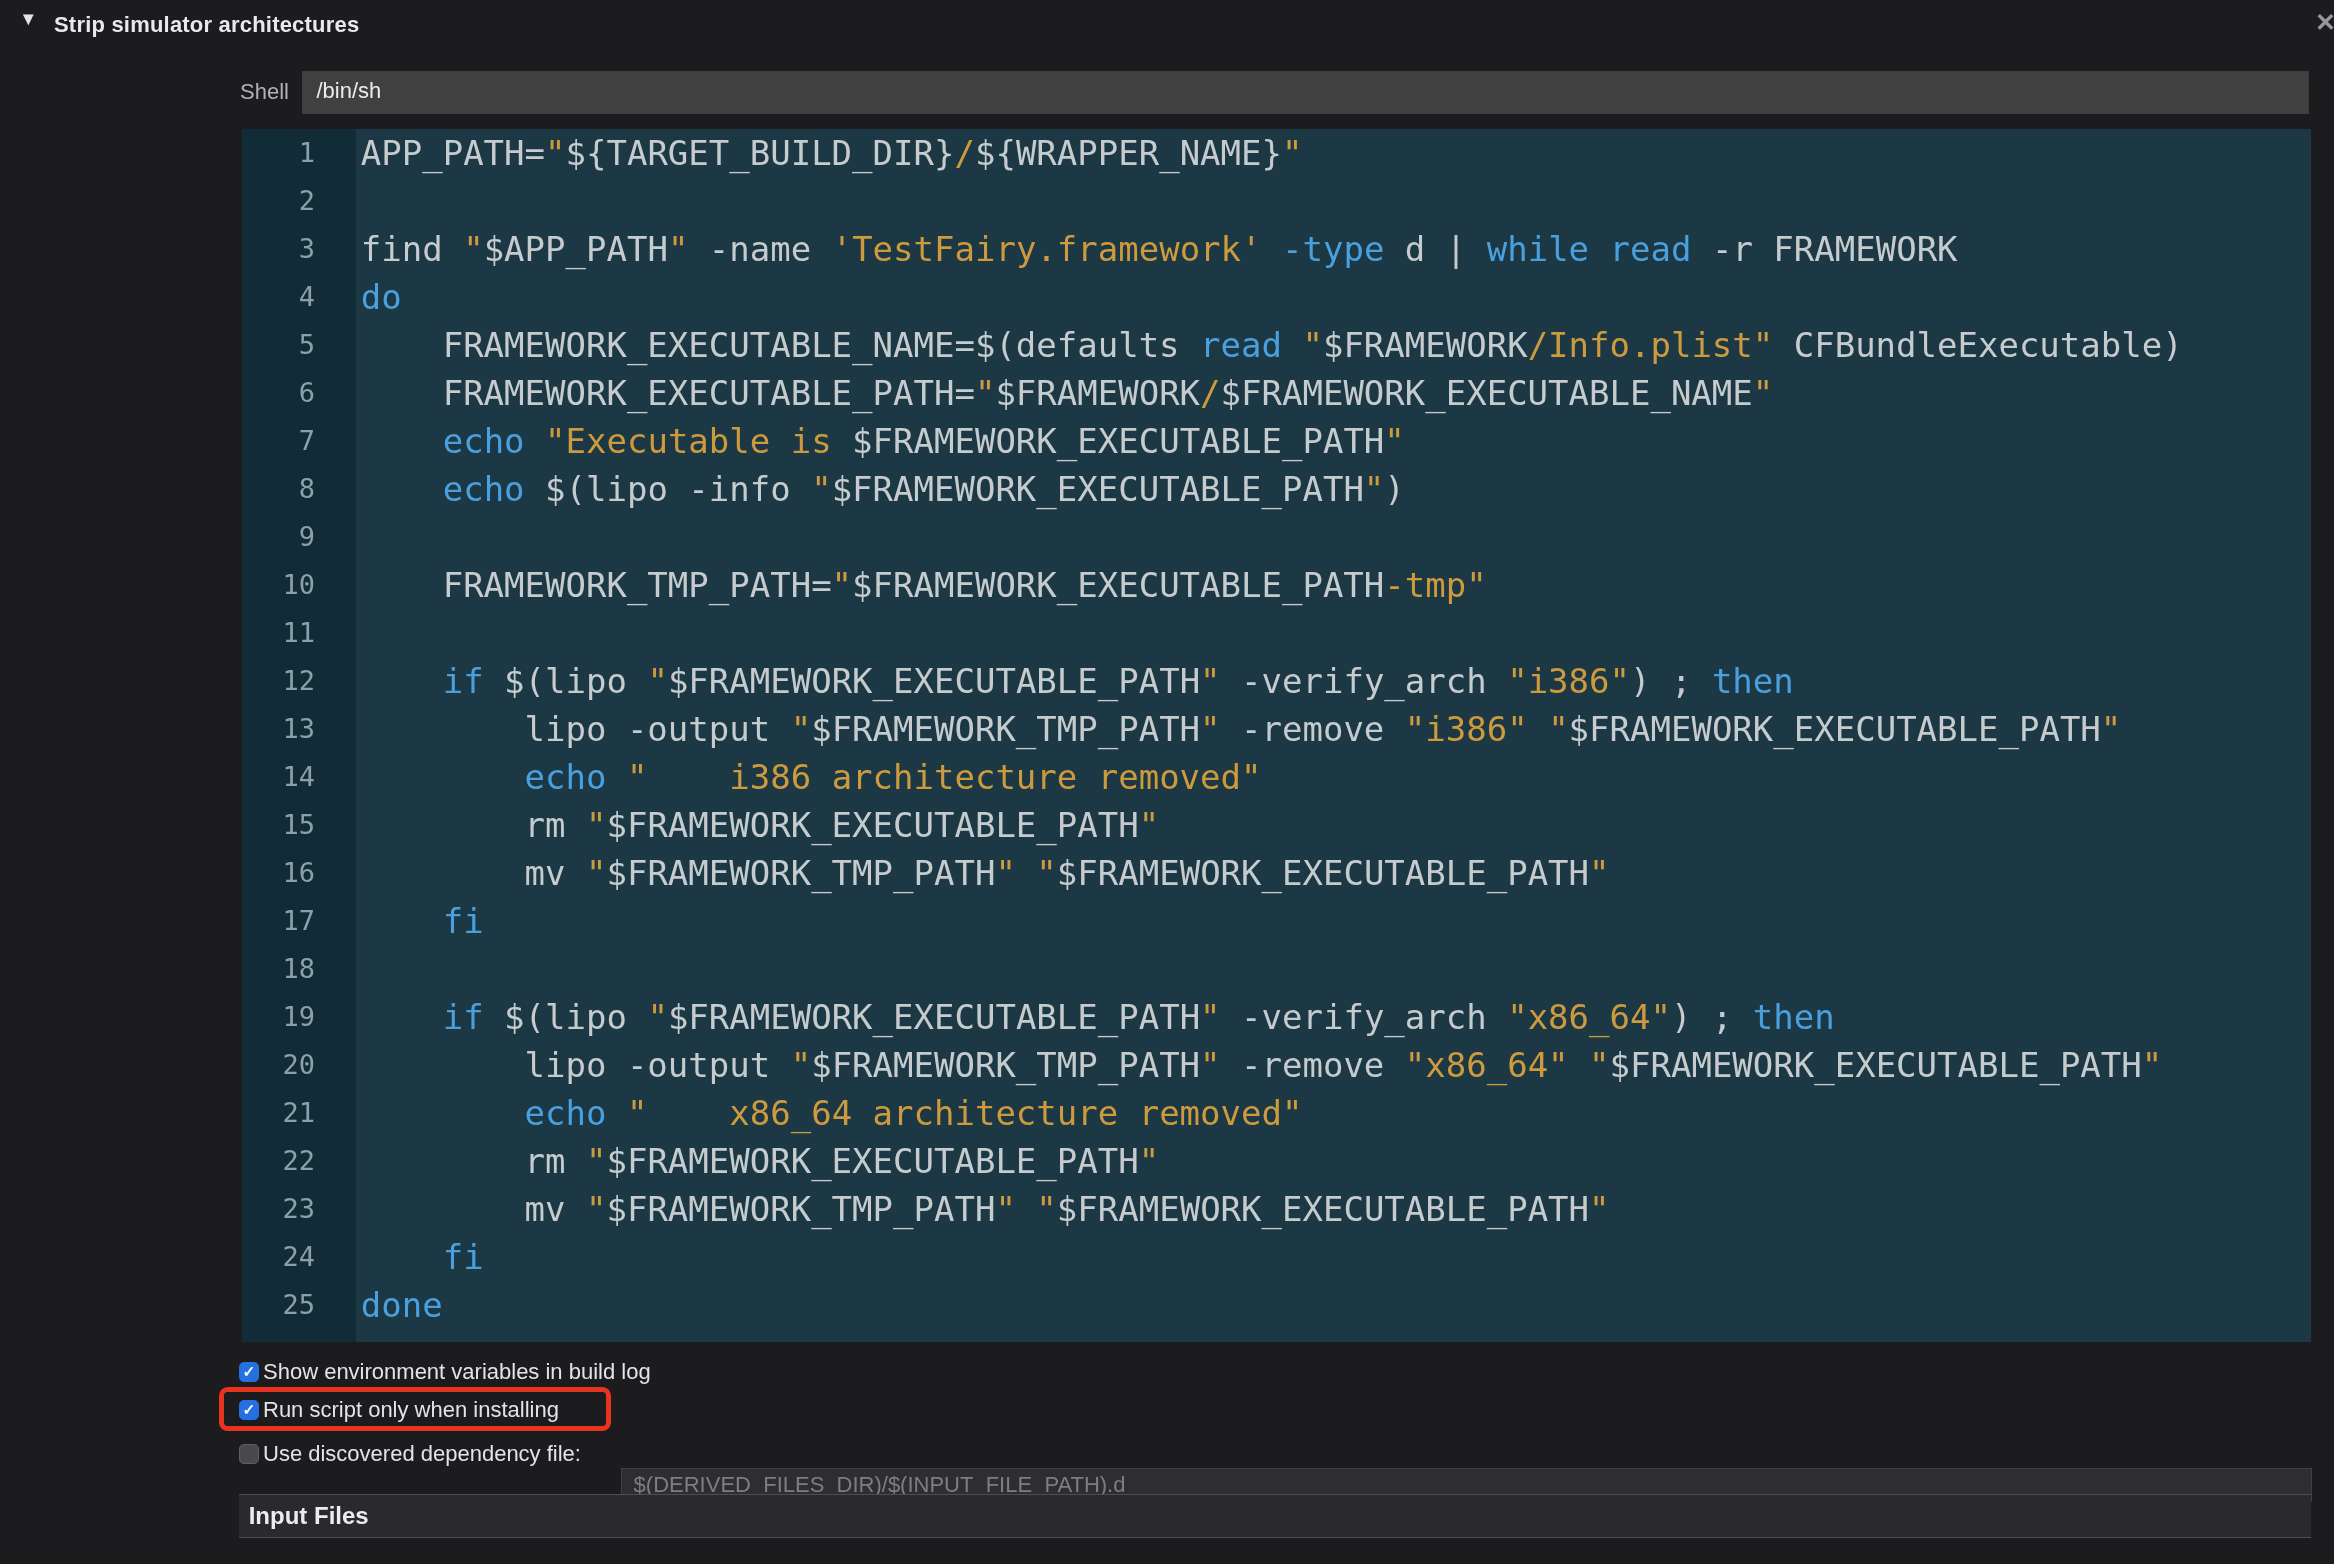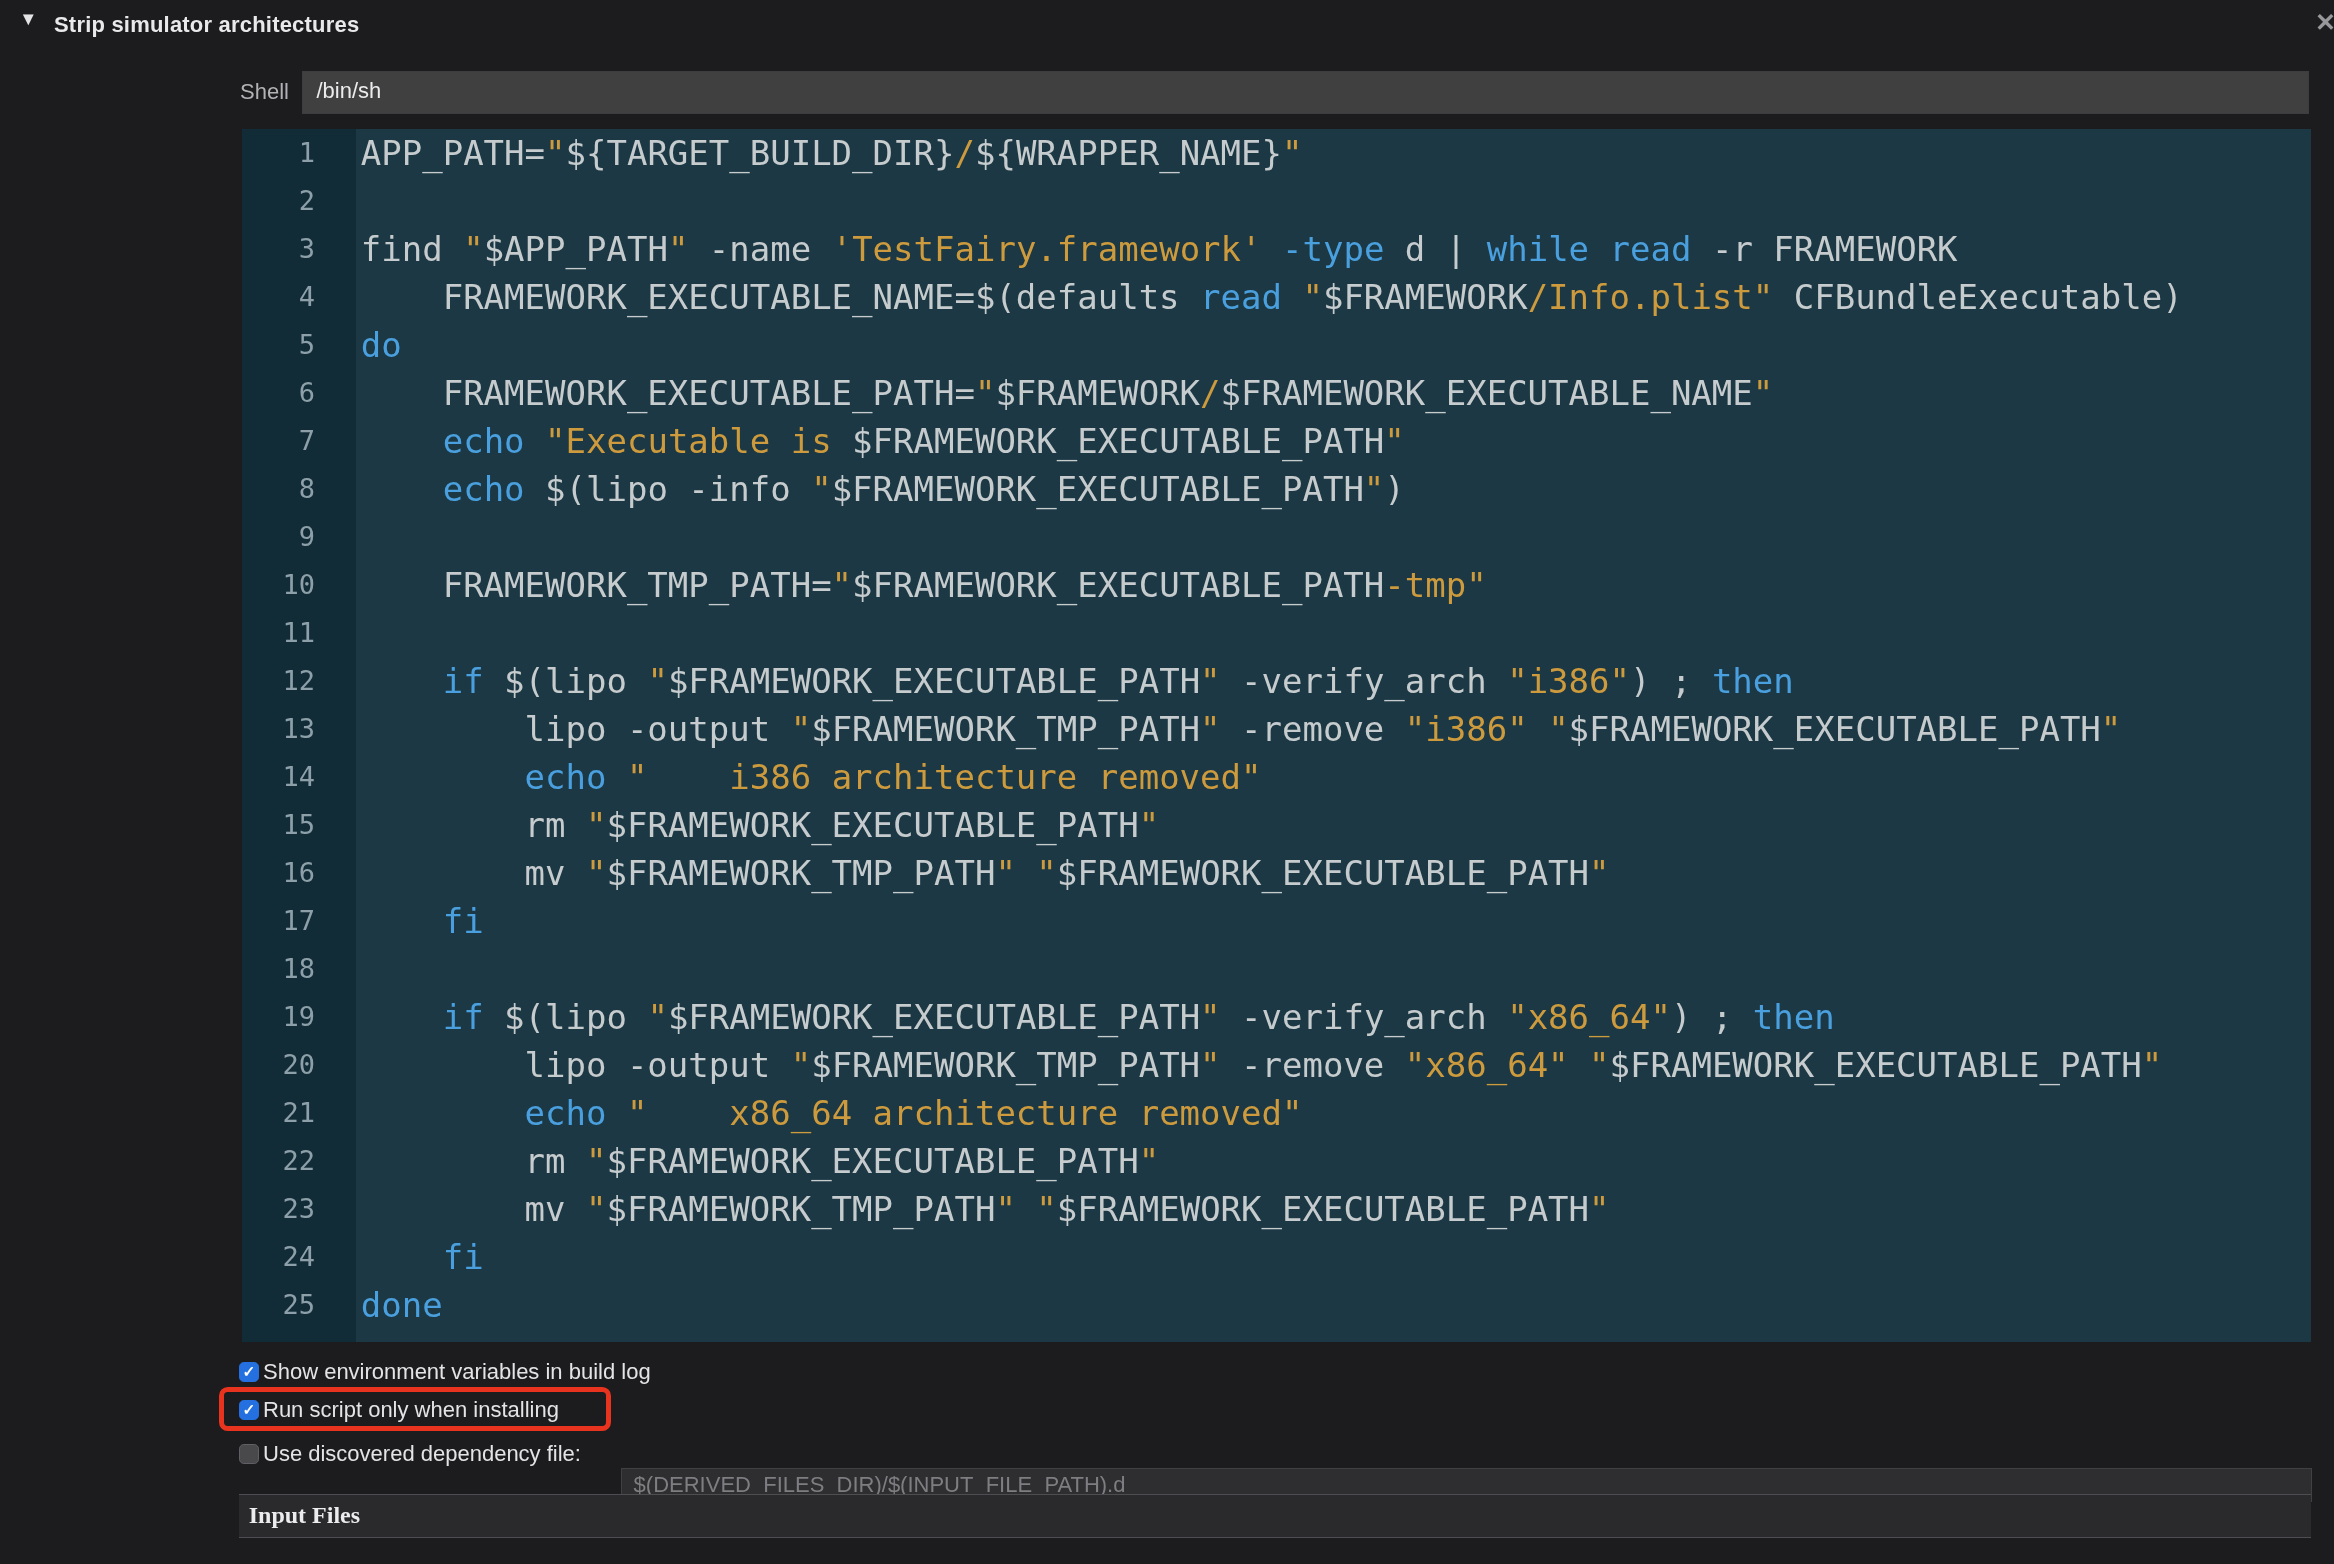--- a/index.html
+++ b/index.html
@@ -78,21 +78,21 @@
     position:absolute;left:621px;top:1436px;width:1691px;height:34px;
     background:#2e2e30;border:1px solid #404043;box-sizing:border-box;
     line-height:32px;padding-left:11.6px;
     font-size:22px;color:#7e7e82;white-space:nowrap;overflow:hidden;margin-top:32px;
   }
   
   .input-files-bar{
     position:absolute;left:239px;top:1494px;width:2072px;height:44px;
     background:#2a2a2c;border-top:1.9px solid #4d4d52;border-bottom:1.9px solid #4d4d52;
     box-sizing:border-box;line-height:41px;padding-left:9.7px;
-    font-size:24px;font-weight:600;color:#ececee;font-family:Liberation Serif, serif;
+    font-size:24px;font-weight:600;color:#ececee;
   }
 </style>
 </head>
 <body>
 
 <span class="hdr-tri">▼</span>
 <span class="hdr-title">Strip simulator architectures</span>
 <span class="hdr-close">✕</span>
 
 <span class="shell-label">Shell</span>
@@ -123,22 +123,22 @@
       <div class="ln">21</div>
       <div class="ln">22</div>
       <div class="ln">23</div>
       <div class="ln">24</div>
       <div class="ln">25</div>
     </div>
   <div class="code" id="code">
       <div class="cl"><span class="tok-p">APP_PATH=</span><span class="tok-s">"</span><span class="tok-p">${TARGET_BUILD_DIR}</span><span class="tok-s">/</span><span class="tok-p">${WRAPPER_NAME}</span><span class="tok-s">"</span></div>
       <div class="cl"></div>
       <div class="cl"><span class="tok-p">find </span><span class="tok-s">"</span><span class="tok-p">$APP_PATH</span><span class="tok-s">"</span><span class="tok-p"> -name </span><span class="tok-s">'TestFairy.framework'</span><span class="tok-p"> </span><span class="tok-k">-type</span><span class="tok-p"> d | </span><span class="tok-k">while</span><span class="tok-p"> </span><span class="tok-k">read</span><span class="tok-p"> -r FRAMEWORK</span></div>
+      <div class="cl"><span class="tok-k">do</span></div>
       <div class="cl"><span class="tok-p">    FRAMEWORK_EXECUTABLE_NAME=$(defaults </span><span class="tok-k">read</span><span class="tok-p"> </span><span class="tok-s">"</span><span class="tok-p">$FRAMEWORK</span><span class="tok-s">/Info.plist"</span><span class="tok-p"> CFBundleExecutable)</span></div>
-      <div class="cl"><span class="tok-k">do</span></div>
       <div class="cl"><span class="tok-p">    FRAMEWORK_EXECUTABLE_PATH=</span><span class="tok-s">"</span><span class="tok-p">$FRAMEWORK</span><span class="tok-s">/</span><span class="tok-p">$FRAMEWORK_EXECUTABLE_NAME</span><span class="tok-s">"</span></div>
       <div class="cl"><span class="tok-p">    </span><span class="tok-k">echo</span><span class="tok-p"> </span><span class="tok-s">"Executable is </span><span class="tok-p">$FRAMEWORK_EXECUTABLE_PATH</span><span class="tok-s">"</span></div>
       <div class="cl"><span class="tok-p">    </span><span class="tok-k">echo</span><span class="tok-p"> $(lipo -info </span><span class="tok-s">"</span><span class="tok-p">$FRAMEWORK_EXECUTABLE_PATH</span><span class="tok-s">"</span><span class="tok-p">)</span></div>
       <div class="cl"></div>
       <div class="cl"><span class="tok-p">    FRAMEWORK_TMP_PATH=</span><span class="tok-s">"</span><span class="tok-p">$FRAMEWORK_EXECUTABLE_PATH</span><span class="tok-s">-tmp"</span></div>
       <div class="cl"></div>
       <div class="cl"><span class="tok-p">    </span><span class="tok-k">if</span><span class="tok-p"> $(lipo </span><span class="tok-s">"</span><span class="tok-p">$FRAMEWORK_EXECUTABLE_PATH</span><span class="tok-s">"</span><span class="tok-p"> -verify_arch </span><span class="tok-s">"i386"</span><span class="tok-p">) ; </span><span class="tok-k">then</span></div>
       <div class="cl"><span class="tok-p">        lipo -output </span><span class="tok-s">"</span><span class="tok-p">$FRAMEWORK_TMP_PATH</span><span class="tok-s">"</span><span class="tok-p"> -remove </span><span class="tok-s">"i386"</span><span class="tok-p"> </span><span class="tok-s">"</span><span class="tok-p">$FRAMEWORK_EXECUTABLE_PATH</span><span class="tok-s">"</span></div>
       <div class="cl"><span class="tok-p">        </span><span class="tok-k">echo</span><span class="tok-p"> </span><span class="tok-s">"    i386 architecture removed"</span></div>
       <div class="cl"><span class="tok-p">        rm </span><span class="tok-s">"</span><span class="tok-p">$FRAMEWORK_EXECUTABLE_PATH</span><span class="tok-s">"</span></div>

